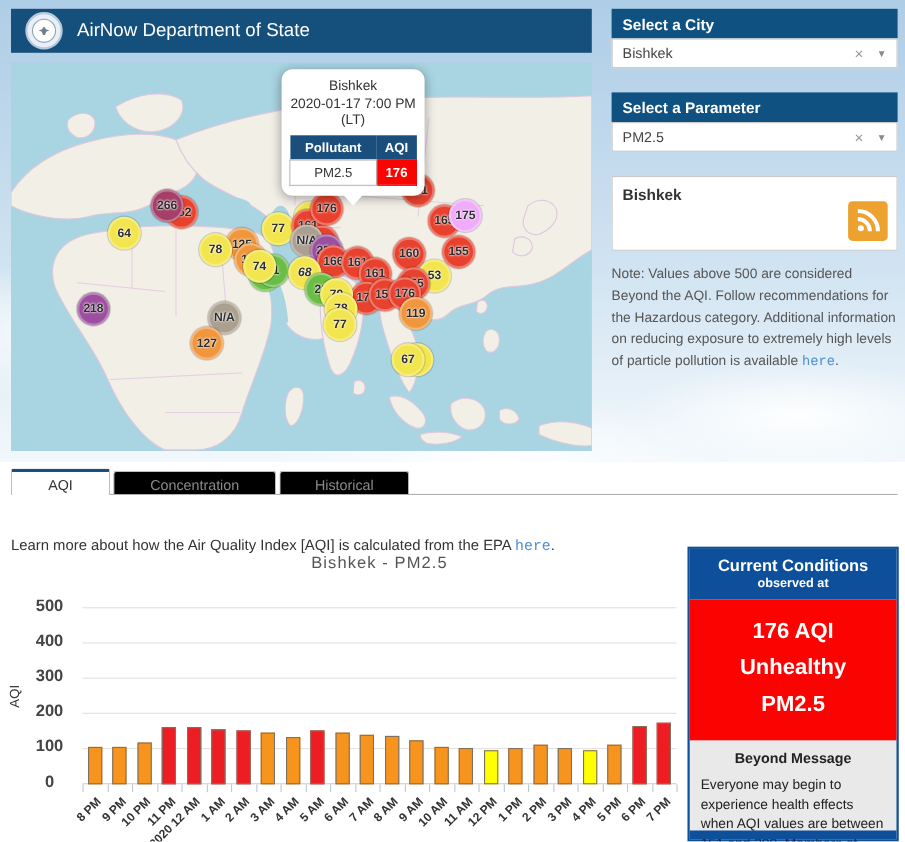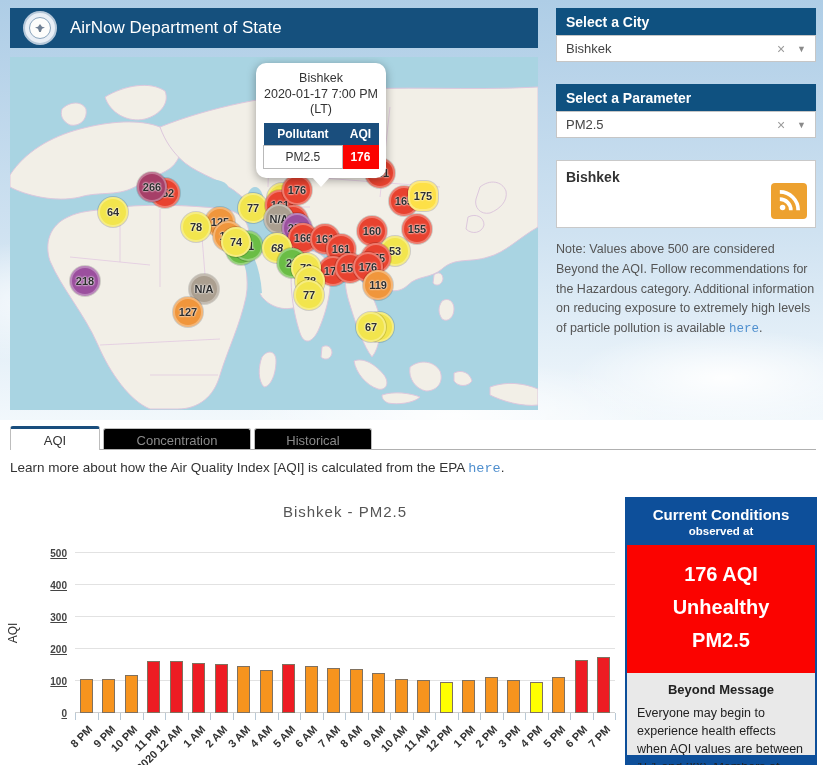--- a/index.html
+++ b/index.html
@@ -72,29 +72,29 @@
     border-radius:4px;display:flex;align-items:center;justify-content:center;cursor:pointer;}
   .note{margin-top:12px;font-size:12.5px;color:#555;line-height:1.58;}
   a.link{color:#4f8fce;text-decoration:none;cursor:pointer;font-family:Liberation Mono, monospace;}
   
   .tabs-row{position:absolute;left:10px;top:426px;width:806px;height:23px;
     border-bottom:1px solid #b0b0b0;display:flex;align-items:flex-end;gap:3px;box-sizing:content-box;}
   .tab{font-size:13px;text-align:center;padding:4px 0 3px;cursor:pointer;
     border:1px solid #bdbdbd;border-bottom:none;border-radius:3px 3px 0 0;box-sizing:border-box;}
   .tab.inactive{background:#000000;color:#8a8a8a;height:21px;}
   .tab.active{background:#fff;color:#333;border-top:3px solid #1a4e7d;height:24px;margin-bottom:-1px;}
-  .learn-more{position:absolute;left:10px;top:460px;font-size:13.5px;color:#333;}
+  .learn-more{position:absolute;left:10px;top:488px;font-size:13.5px;color:#333;}
   
   .chart{position:absolute;left:0;top:490px;width:620px;height:275px;}
   .chart-title{position:absolute;left:75px;top:13px;width:540px;text-align:center;
     font-size:15px;color:#555;letter-spacing:1px;}
   .plot{position:absolute;left:75px;top:63px;width:540px;height:160px;}
   .gridline{position:absolute;left:0;width:100%;height:1px;background:#e2e2e2;}
-  .ytick-label{position:absolute;left:-52px;width:44px;text-align:right;
-    font-size:10px;font-weight:bold;color:#444;text-decoration:underline;}
+  .ytick-label{position:absolute;left:-52px;width:44px;text-align:center;
+    font-size:15px;font-weight:bold;color:#444;}
   .ylabel{position:absolute;left:-62px;top:50%;transform:translate(-50%,-50%) rotate(-90deg);
     font-size:12px;color:#333;}
   .bars{position:absolute;left:0;top:0;width:100%;height:100%;display:flex;align-items:flex-end;}
   .bar-slot{flex:1;display:flex;justify-content:center;}
   .bar{width:13px;border:1px solid #80715f;box-sizing:border-box;cursor:pointer;}
   .xticks{position:absolute;left:0;top:160px;width:100%;height:7px;}
   .xtick{position:absolute;top:0;width:1px;height:7px;background:#b9c9d6;}
   .xlabel{position:absolute;width:78px;text-align:right;font-size:11px;font-weight:bold;color:#333;
     transform:rotate(-45deg);transform-origin:100% 0;white-space:nowrap;}
   
@@ -185,21 +185,21 @@
         <div class="marker" style="left: 331px; top: 192px; background: rgb(232, 66, 47);">161</div>
         <div class="marker" style="left: 323px; top: 214px; background: rgb(232, 66, 47);">170</div>
         <div class="marker" style="left: 267px; top: 191px; background: rgb(242, 229, 77); font-style: italic;">68</div>
         <div class="marker" style="left: 282px; top: 206px; background: rgb(106, 189, 69);">28</div>
         <div class="marker" style="left: 296px; top: 211px; background: rgb(242, 229, 77);">79</div>
         <div class="marker" style="left: 300px; top: 224px; background: rgb(242, 229, 77);">78</div>
         <div class="marker" style="left: 299px; top: 238px; background: rgb(242, 229, 77);">77</div>
         <div class="marker" style="left: 370px; top: 116px; background: rgb(232, 66, 47);">161</div>
         <div class="marker" style="left: 362px; top: 174px; background: rgb(232, 66, 47);">160</div>
         <div class="marker" style="left: 394px; top: 144px; background: rgb(232, 66, 47);">165</div>
-        <div class="marker" style="left: 413px; top: 139px; background: #fde047; border-radius: 12px;">175</div>
+        <div class="marker" style="left: 413px; top: 139px; background: #f0abfc;">175</div>
         <div class="marker" style="left: 407px; top: 172px; background: rgb(232, 66, 47);">155</div>
         <div class="marker" style="left: 385px; top: 194px; background: rgb(242, 229, 77);">53</div>
         <div class="marker" style="left: 366px; top: 201px; background: rgb(232, 66, 47);">155</div>
         <div class="marker" style="left: 340px; top: 211px; background: rgb(232, 66, 47);">151</div>
         <div class="marker" style="left: 358px; top: 210px; background: rgb(232, 66, 47);">176</div>
         <div class="marker" style="left: 368px; top: 228px; background: rgb(240, 150, 60);">119</div>
         <div class="marker" style="left: 369px; top: 270px; background: rgb(242, 229, 77);">73</div>
         <div class="marker" style="left: 361px; top: 270px; background: rgb(242, 229, 77);">67</div>
       </div>
 

